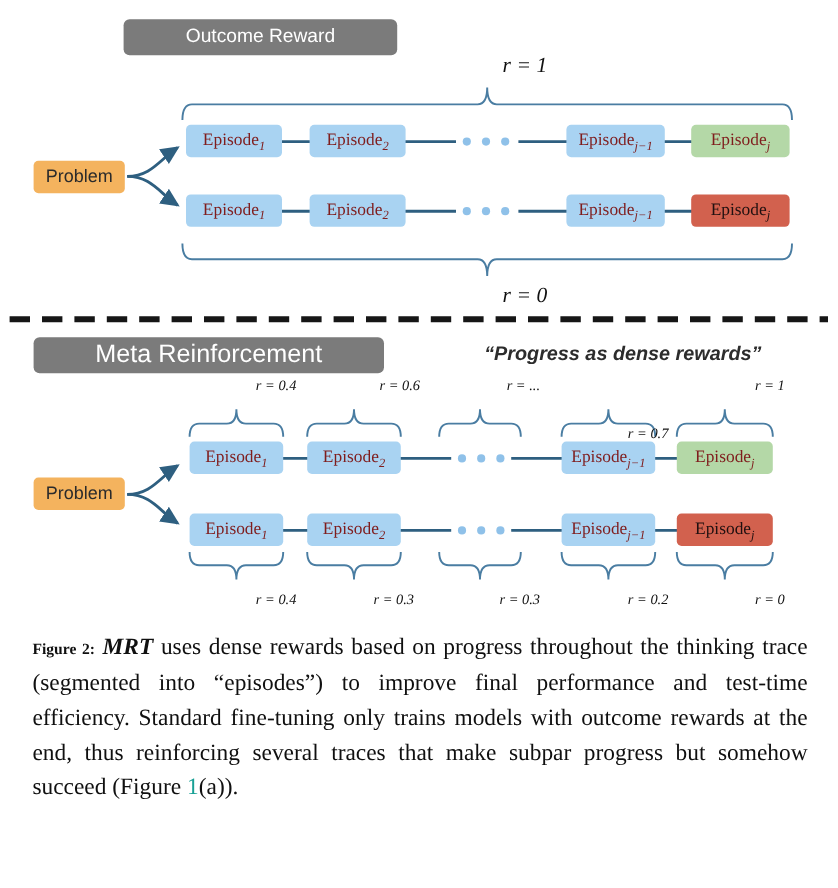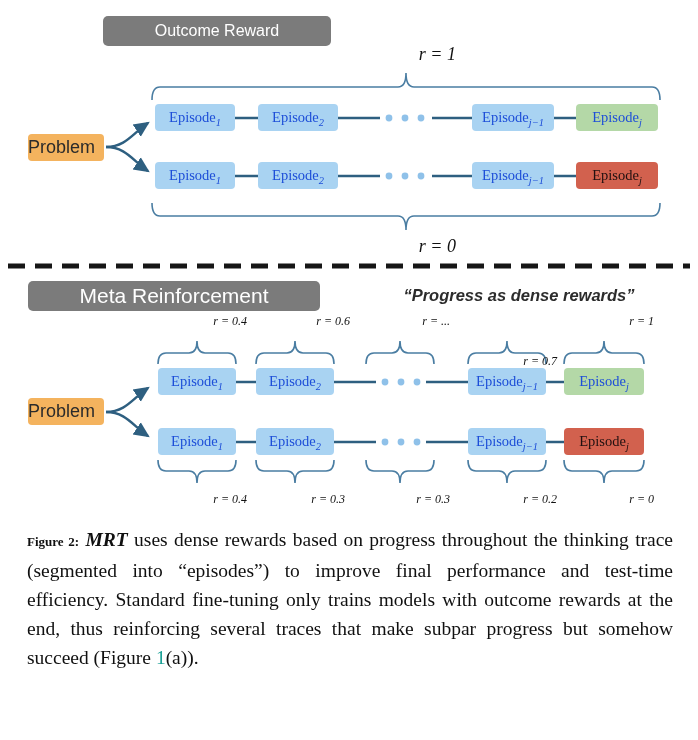--- a/index.html
+++ b/index.html
@@ -6,29 +6,29 @@
   .canvas { position:relative; width:698px; height:740px; background:#ffffff;
             font-family:"Liberation Serif", serif; overflow:hidden; }
   .layer { position:absolute; left:0; top:0; width:698px; height:740px; }
 
   .gray-header { position:absolute; background:#7b7b7b; color:#ffffff; border-radius:5px;
                  text-align:center; font-family:"Liberation Sans", sans-serif; }
   .hdr1 { left:103px; top:16px; width:228px; height:30px; line-height:30px; font-size:16px; }
   .hdr2 { left:28px;  top:281px; width:292px; height:30px; line-height:30px; font-size:21px; }
 
   .ep { position:absolute; height:27px; line-height:26px; text-align:center;
-        border-radius:4px; font-size:14.5px; color:#1d4ed8; }
+        border-radius:4px; font-size:14.5px; color:#7f1d1d; }
   .ep sub { font-size:0.72em; font-style:italic; }
   .blue  { background:#a9d3f2; }
   .green { background:#b4d8a7; }
   .red   { background:#d2614e; color:#201010; }
 
   .problem { position:absolute; left:28px; width:76px; height:27px; line-height:27px;
-             background:#f4b35e; border-radius:4px;
-             font-family:"Liberation Sans", sans-serif; font-size:18px; color:#2b2b2b; }
+             text-align:center; background:#f4b35e; border-radius:4px;
+             font-family:"Liberation Sans", sans-serif; font-size:15px; color:#2b2b2b; }
 
   .rmath { position:absolute; width:100px; text-align:right; font-style:italic;
            color:#111111; font-family:"Liberation Serif", serif; }
   .rbig   { font-size:18px; }
   .rsmall { font-size:12px; }
 
   .quote { position:absolute; left:352px; top:286px; width:334px; text-align:center;
            font-family:"Liberation Sans", sans-serif; font-weight:bold; font-style:italic;
            font-size:16.5px; color:#2c2c2c; }
 

